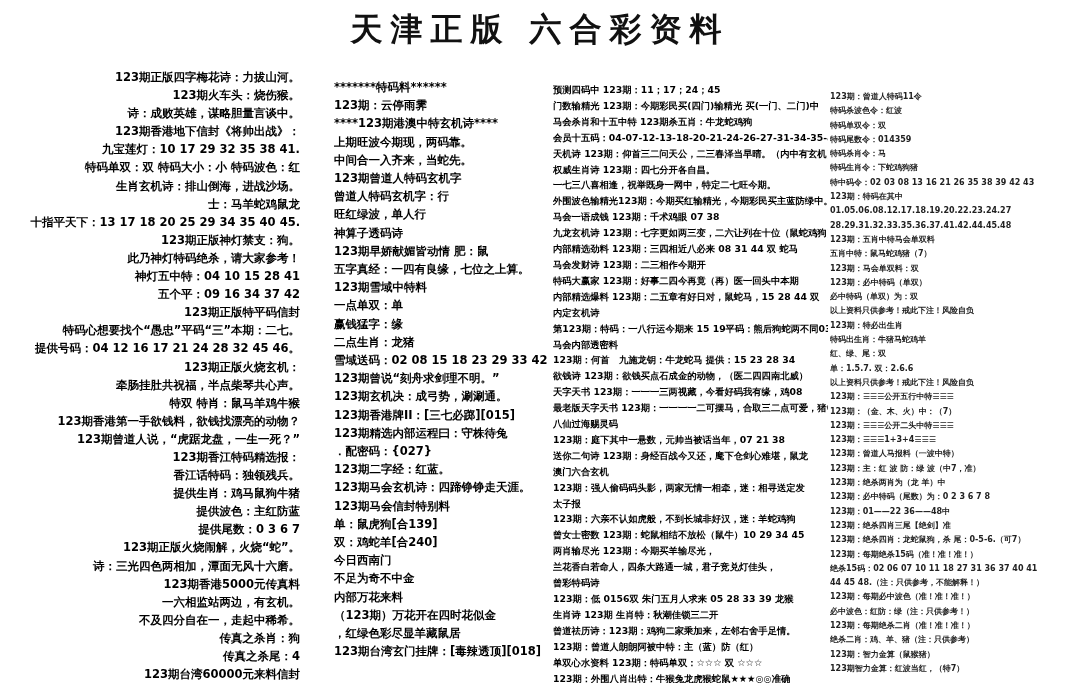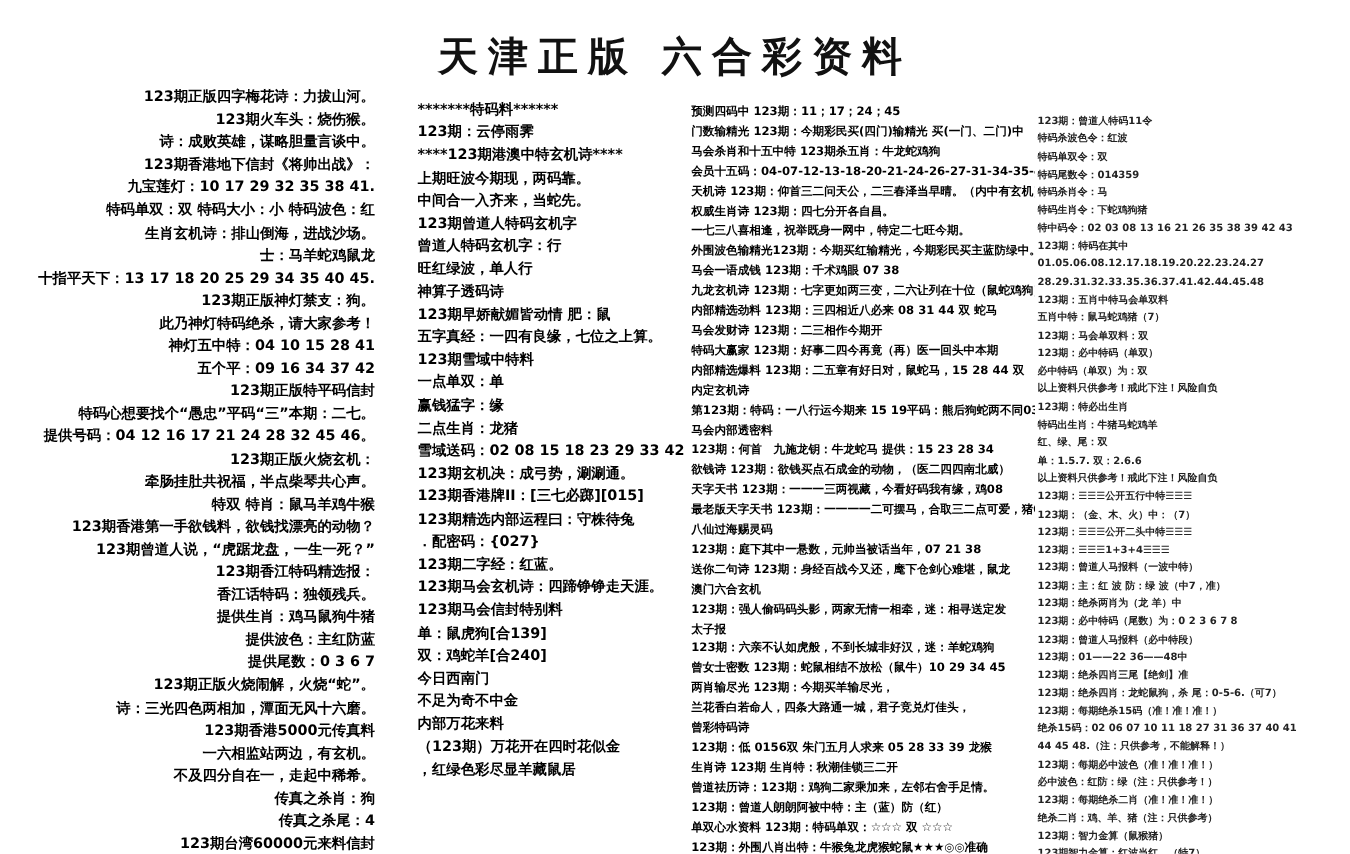--- a/index.html
+++ b/index.html
@@ -1,18 +1,18 @@
 <!DOCTYPE html>
 <html><head>
 <meta charset="utf-8">
 <style>
   html, body { margin:0; padding:0; background:#ffffff; }
   body { width:1080px; height:683px; position:relative; overflow:hidden; color:#000; }
   .title {
-    position:absolute; left:0; top:24px; width:1080px; text-align:center;
+    position:absolute; left:0; top:8px; width:1080px; text-align:center;
     font-family:"DejaVu Serif", serif; font-weight:bold; font-size:32px;
     letter-spacing:8px; color:#111;
   }
   .col { position:absolute; top:68px; }
   .col .line { white-space:nowrap; overflow:hidden; }
   .c1 { left:20px; width:280px; font-family:"DejaVu Sans", sans-serif; font-weight:bold; font-size:11.5px; line-height:18.1px;text-align:right; }
   .c2 { left:306px; width:240px; font-family:"DejaVu Sans", sans-serif; font-weight:bold; font-size:11.5px; line-height:18.2px;margin-left:28px; }
   .c3 { left:553px; width:275px; font-family:"DejaVu Sans", sans-serif; font-weight:bold; font-size:9.3px; line-height:15.9px; }
   .c4 { left:830px; width:250px; font-family:"DejaVu Sans", sans-serif; font-weight:bold; font-size:8px; line-height:14.3px; color:#222; }
   .c2 .first { margin-top:10px; }
@@ -70,34 +70,36 @@
     <div class="line">曾道人特码玄机字：行</div>
     <div class="line">旺红绿波，单人行</div>
     <div class="line">神算子透码诗</div>
     <div class="line">123期早娇献媚皆动情 肥：鼠</div>
     <div class="line">五字真经：一四有良缘，七位之上算。</div>
     <div class="line">123期雪域中特料</div>
     <div class="line">一点单双：单</div>
     <div class="line">赢钱猛字：缘</div>
     <div class="line">二点生肖：龙猪</div>
     <div class="line">雪域送码：02 08 15 18 23 29 33 42</div>
+    <div class="line">123期曾说“刻舟求剑理不明。”</div>
     <div class="line">123期玄机决：成弓势，涮涮通。</div>
     <div class="line">123期香港牌II：[三七必踯][015]</div>
     <div class="line">123期精选内部运程曰：守株待兔</div>
     <div class="line">．配密码：{027}</div>
     <div class="line">123期二字经：红蓝。</div>
     <div class="line">123期马会玄机诗：四蹄铮铮走天涯。</div>
     <div class="line">123期马会信封特别料</div>
     <div class="line">单：鼠虎狗[合139]</div>
     <div class="line">双：鸡蛇羊[合240]</div>
     <div class="line">今日西南门</div>
     <div class="line">不足为奇不中金</div>
     <div class="line">内部万花来料</div>
     <div class="line">（123期）万花开在四时花似金</div>
     <div class="line">，红绿色彩尽显羊藏鼠居</div>
+    <div class="line">123期台湾玄门挂牌：[毒辣透顶][018]</div>
   </div>
 <div class="col c3" id="col2">
     <div class="line first">预测四码中 123期：11；17；24；45</div>
     <div class="line">门数输精光 123期：今期彩民买(四门)输精光 买(一门、二门)中</div>
     <div class="line">马会杀肖和十五中特 123期杀五肖：牛龙蛇鸡狗</div>
     <div class="line">会员十五码：04-07-12-13-18-20-21-24-26-27-31-34-35-41-42</div>
     <div class="line">天机诗 123期：仰首三二问天公，二三春泽当早晴。（内中有玄机）</div>
     <div class="line">权威生肖诗 123期：四七分开各自昌。</div>
     <div class="line">一七三八喜相逢，祝举既身一网中，特定二七旺今期。</div>
     <div class="line">外围波色输精光123期：今期买红输精光，今期彩民买主蓝防绿中。</div>
@@ -155,21 +157,20 @@
     <div class="line">单：1.5.7. 双：2.6.6</div>
     <div class="line">以上资料只供参考！戒此下注！风险自负</div>
     <div class="line">123期：☰☰☰公开五行中特☰☰☰</div>
     <div class="line">123期：（金、木、火）中：（7）</div>
     <div class="line">123期：☰☰☰公开二头中特☰☰☰</div>
     <div class="line">123期：☰☰☰1+3+4☰☰☰</div>
     <div class="line">123期：曾道人马报料（一波中特）</div>
     <div class="line">123期：主：红 波 防：绿 波（中7，准）</div>
     <div class="line">123期：绝杀两肖为（龙 羊）中</div>
     <div class="line">123期：必中特码（尾数）为：0 2 3 6 7 8</div>
-    <div class="line">123期：曾道人马报料（必中特段）</div>
     <div class="line">123期：01——22 36——48中</div>
     <div class="line">123期：绝杀四肖三尾【绝剑】准</div>
     <div class="line">123期：绝杀四肖：龙蛇鼠狗，杀 尾：0-5-6.（可7）</div>
     <div class="line">123期：每期绝杀15码（准！准！准！）</div>
     <div class="line">绝杀15码：02 06 07 10 11 18 27 31 36 37 40 41</div>
     <div class="line">44 45 48.（注：只供参考，不能解释！）</div>
     <div class="line">123期：每期必中波色（准！准！准！）</div>
     <div class="line">必中波色：红防：绿（注：只供参考！）</div>
     <div class="line">123期：每期绝杀二肖（准！准！准！）</div>
     <div class="line">绝杀二肖：鸡、羊、猪（注：只供参考）</div>

